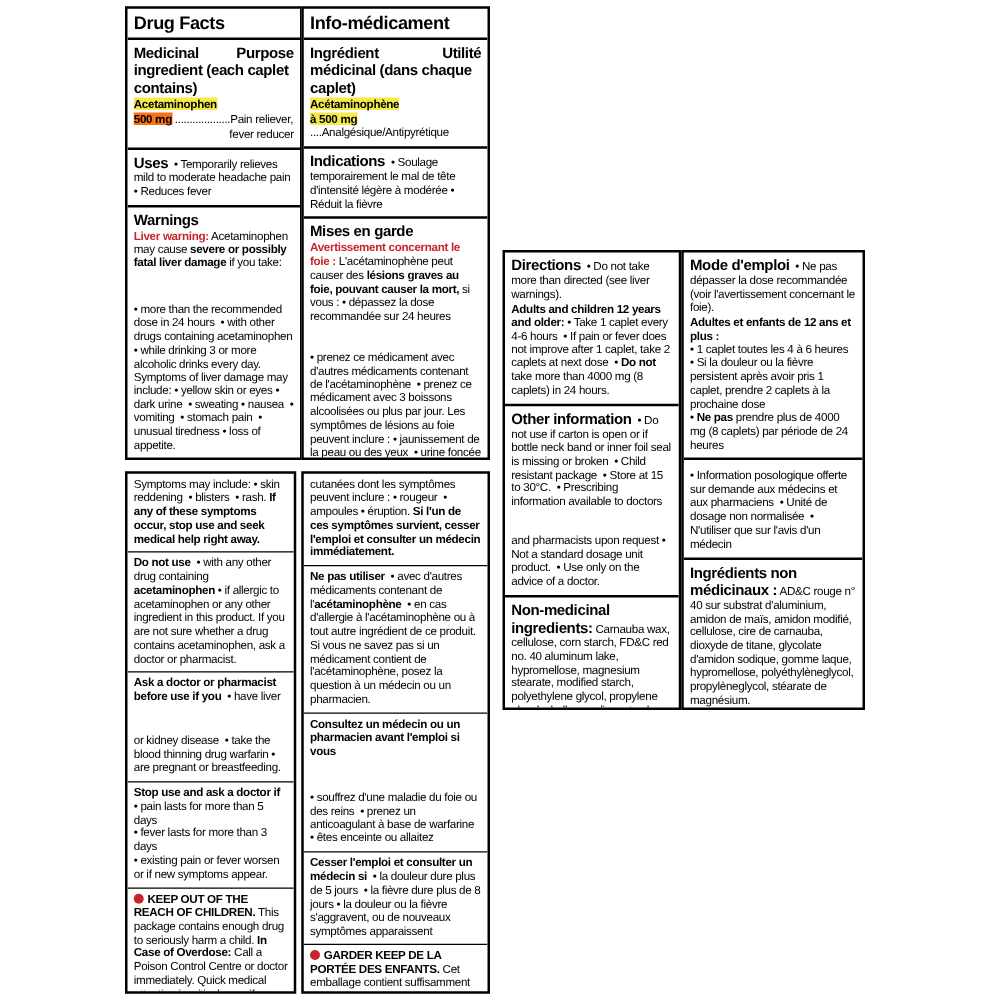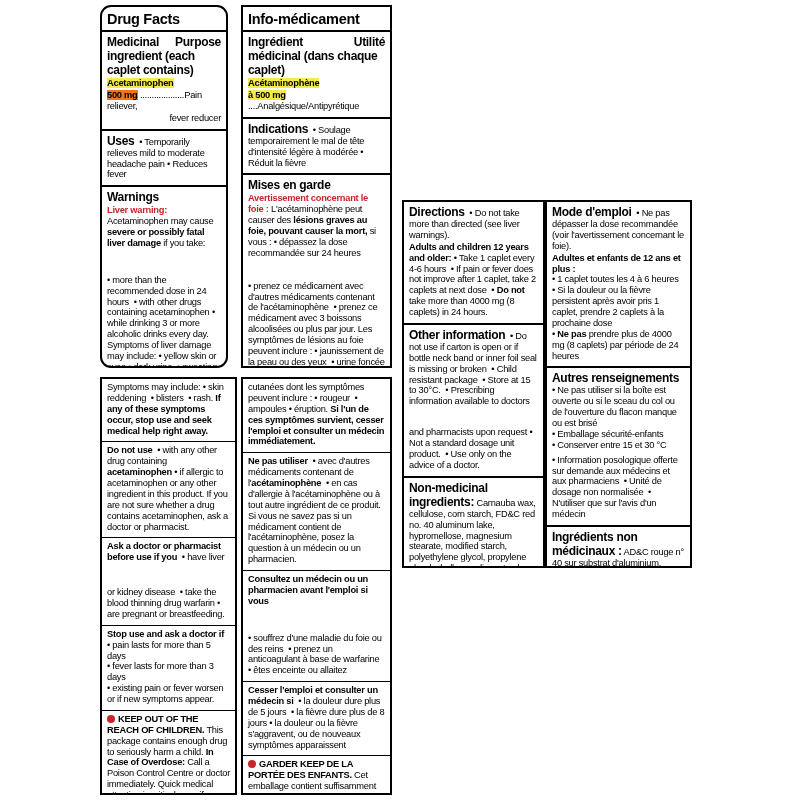--- a/index.html
+++ b/index.html
@@ -5,21 +5,21 @@
   html,body{margin:0;padding:0;}
   body{
     width:800px;height:800px;background:#ffffff;position:relative;
     font-family:"Liberation Sans", sans-serif;color:#000;
     -webkit-font-smoothing:antialiased;
   }
   .panel{
     position:absolute;border:2px solid #000;background:#fff;
     box-sizing:border-box;overflow:hidden;
   }
-  #en-top{left:100px;top:5px;width:128px;height:363px;border-radius:11px;}
+  #en-top{left:100px;top:5px;width:142px;height:363px;}
   #fr-top{left:241px;top:5px;width:151px;height:363px;}
   #en-bottom{left:100px;top:377px;width:137px;height:418px;}
   #fr-bottom{left:241px;top:377px;width:151px;height:418px;}
   #dir-en{left:402px;top:200px;width:143px;height:368px;}
   #dir-fr{left:545px;top:200px;width:147px;height:368px;}
   .panel-title{
     font-size:14.5px;font-weight:bold;padding:4px 5px 3px 5px;
     border-bottom:2.5px solid #000;letter-spacing:-0.3px;
   }
   .section{padding:3px 5px 4px 5px;}
@@ -135,21 +135,18 @@
 
 <div class="panel" id="dir-fr">
     <div class="section">
       <p class="para"><span class="run-h">Mode d'emploi</span><span class="run">  • Ne pas dépasser la dose recommandée (voir l'avertissement concernant le foie).</span></p>
       <p class="para"><span class="run-b">Adultes et enfants de 12 ans et plus :</span><span class="run">
 • 1 caplet toutes les 4 à 6 heures
 • Si la douleur ou la fièvre persistent après avoir pris 1 caplet, prendre 2 caplets à la prochaine dose
 • </span><span class="run-b">Ne pas</span><span class="run"> prendre plus de 4000 mg (8 caplets) par période de 24 heures</span></p>
     </div>
     <div class="section div-thick">
-      <p class="para"><span class="run-h">Autres renseignements</span><span class="run">  • Ne pas utiliser si la boîte est ouverte ou si le sceau du col ou de l'ouverture du flacon manque ou est brisé
-• Emballage sécurité-enfants
-• Conserver entre 15 et 30 °C</span></p>
       <p class="para" style="margin-top: 4px;"><span class="run">• Information posologique offerte sur demande aux médecins et aux pharmaciens  • Unité de dosage non normalisée  • N'utiliser que sur l'avis d'un médecin</span></p>
     </div>
     <div class="section div-thick">
       <p class="para"><span class="run-h">Ingrédients non médicinaux :</span><span class="run"> AD&amp;C rouge n° 40 sur substrat d'aluminium, amidon de maïs, amidon modifié, cellulose, cire de carnauba, dioxyde de titane, glycolate d'amidon sodique, gomme laque, hypromellose, polyéthylèneglycol, propylèneglycol, stéarate de magnésium.</span></p>
     </div>
   </div>
 
 </body></html>

